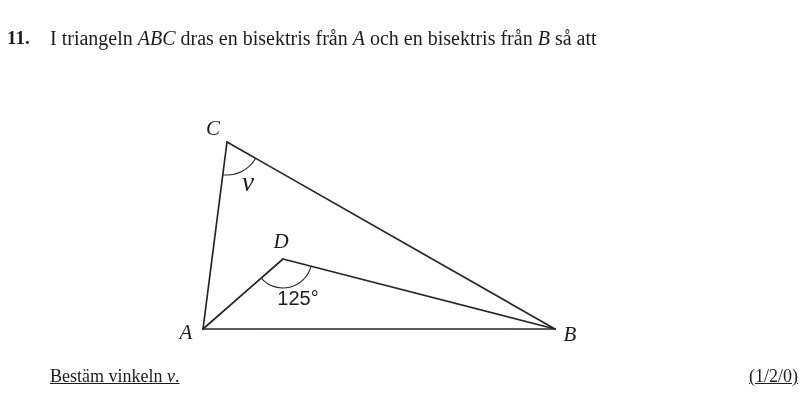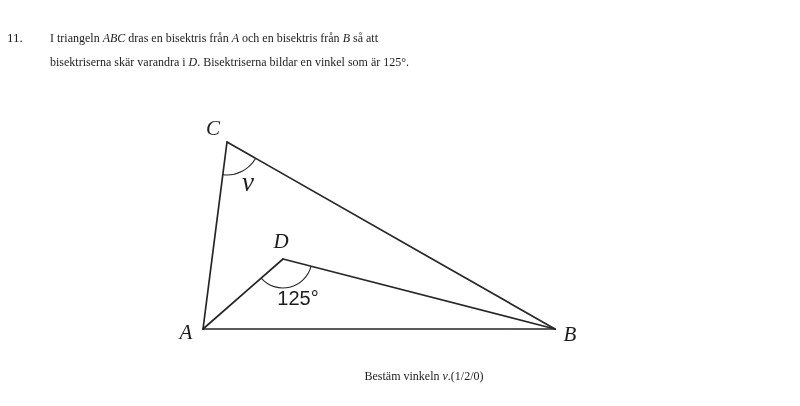--- a/index.html
+++ b/index.html
@@ -13,30 +13,30 @@
     height: 406px;
     background: #ffffff;
     overflow: hidden;
     font-family: "Liberation Serif", serif;
     color: #1c1c1c;
   }
   .prob-num {
     position: absolute;
     left: 7px;
     top: 26px;
-    font-size: 13px;
+    font-size: 19px;
     line-height: 24px;
-    font-weight: normal;
+    font-weight: bold;
     white-space: nowrap;
   }
   .prob-text {
     position: absolute;
     left: 50px;
     top: 26px;
-    font-size: 12px;
+    font-size: 20px;
     line-height: 24px;
   }
   .prob-text .line {
     white-space: nowrap;
   }
   .it {
     font-style: italic;
   }
   .figure {
     position: absolute;
@@ -61,38 +61,38 @@
     font-family: "Liberation Sans", sans-serif;
     font-size: 20px;
     fill: #1c1c1c;
   }
   .footer {
     position: absolute;
     left: 50px;
     right: 2px;
     top: 364px;
     display: flex;
-    justify-content: center;
+    justify-content: space-between;
     align-items: baseline;
-    font-size: 12px;
+    font-size: 18px;
     line-height: 24px;
+    text-decoration: underline;
   }
   .footer .task { white-space: nowrap; }
   .footer .score { white-space: nowrap; }
 </style>
 </head>
 <body>
 
 <div class="page">
 
   <div class="prob-num">11.</div>
 
   <div class="prob-text">
     <div class="line"><span>I triangeln </span><span class="it">ABC</span><span> dras en bisektris från </span><span class="it">A</span><span> och en bisektris från </span><span class="it">B</span><span> så att</span></div>
-    <div class="line"><span>bisektriserna skär varandra i </span><span class="it">D</span><span>. Bisektriserna bildar en vinkel som är 125°.</span></div>
   </div>
 
   <svg class="figure" viewBox="0 0 800 406" xmlns="http://www.w3.org/2000/svg">
       <line x1="203" y1="329" x2="227" y2="142" stroke="#262626" stroke-width="1.7" stroke-linecap="round"></line>
       <line x1="203" y1="329" x2="555" y2="329" stroke="#262626" stroke-width="1.7" stroke-linecap="round"></line>
       <line x1="227" y1="142" x2="555" y2="329" stroke="#262626" stroke-width="1.7" stroke-linecap="round"></line>
       <line x1="203" y1="329" x2="283" y2="259" stroke="#262626" stroke-width="1.7" stroke-linecap="round"></line>
       <line x1="283" y1="259" x2="555" y2="329" stroke="#262626" stroke-width="1.7" stroke-linecap="round"></line>
       <path d="M 222.80 174.73 A 33 33 0 0 0 255.67 158.34" fill="none" stroke="#262626" stroke-width="1.1"></path>
       <path d="M 261.18 278.10 A 29 29 0 0 0 311.08 266.23" fill="none" stroke="#262626" stroke-width="1.1"></path>

